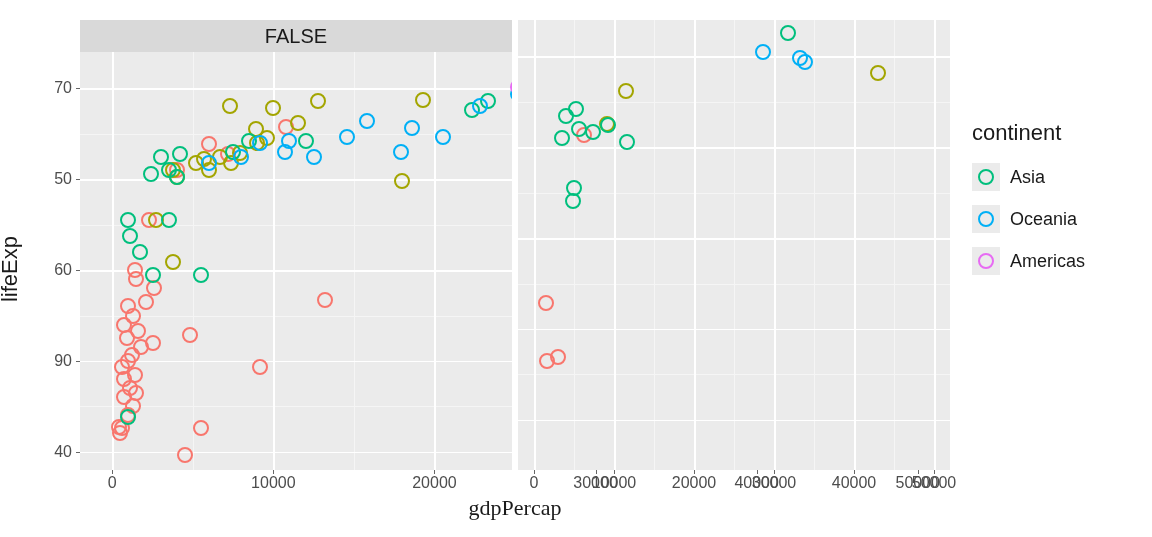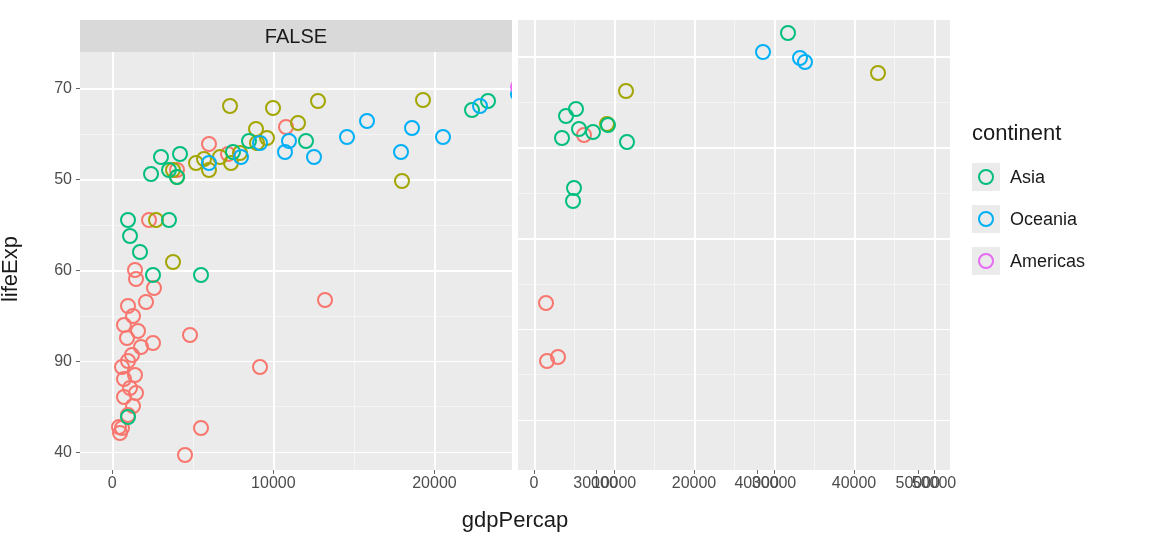--- a/index.html
+++ b/index.html
@@ -95,24 +95,25 @@
     position: absolute;
     left: 10px;
     top: 50%;
     transform: translate(-50%, -50%) rotate(-90deg);
     font-size: 22px;
     color: #1a1a1a;
   }
   .xlabel {
     position: absolute;
     left: calc(80px + 435px);
-    bottom: 4px;
+    bottom: 16px;
     transform: translateX(-50%);
     font-size: 22px;
     color: #1a1a1a;
+    font-family: Liberation Serif, serif;
   }
   .legend {
     position: absolute;
     left: 972px;
     top: 120px;
     width: 170px;
   }
   .legend-title {
     font-size: 22px;
     color: #1a1a1a;

